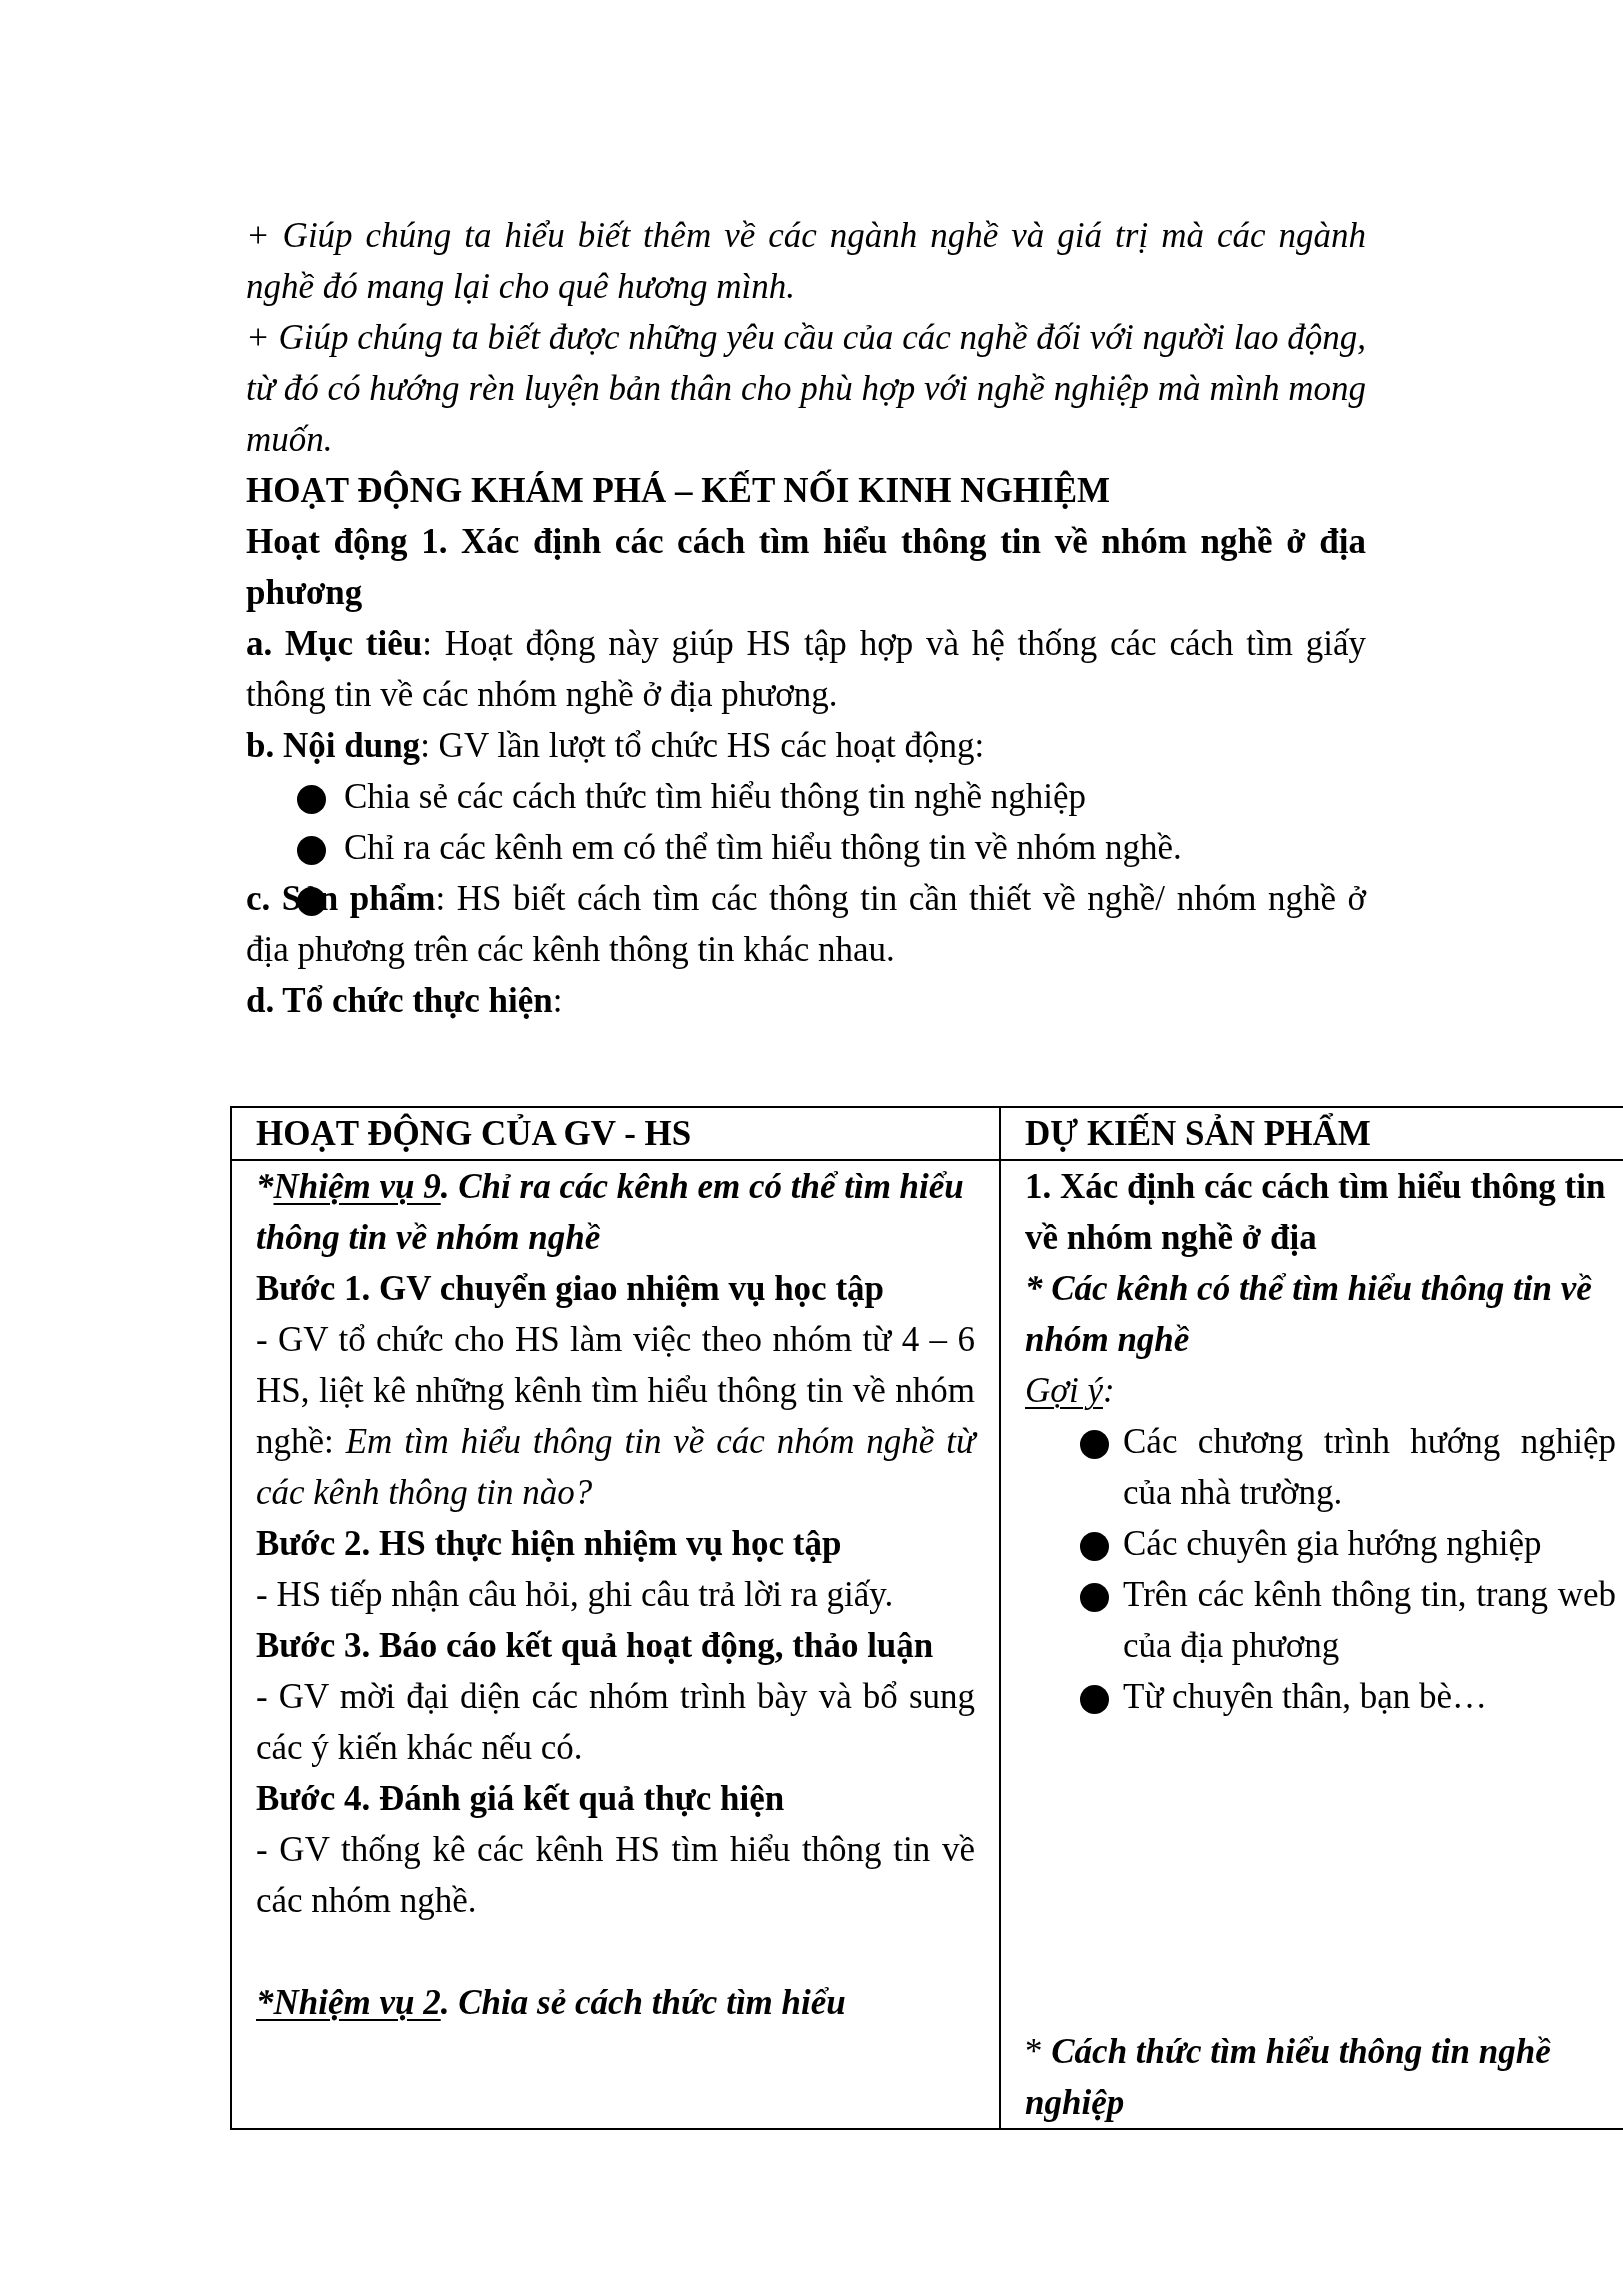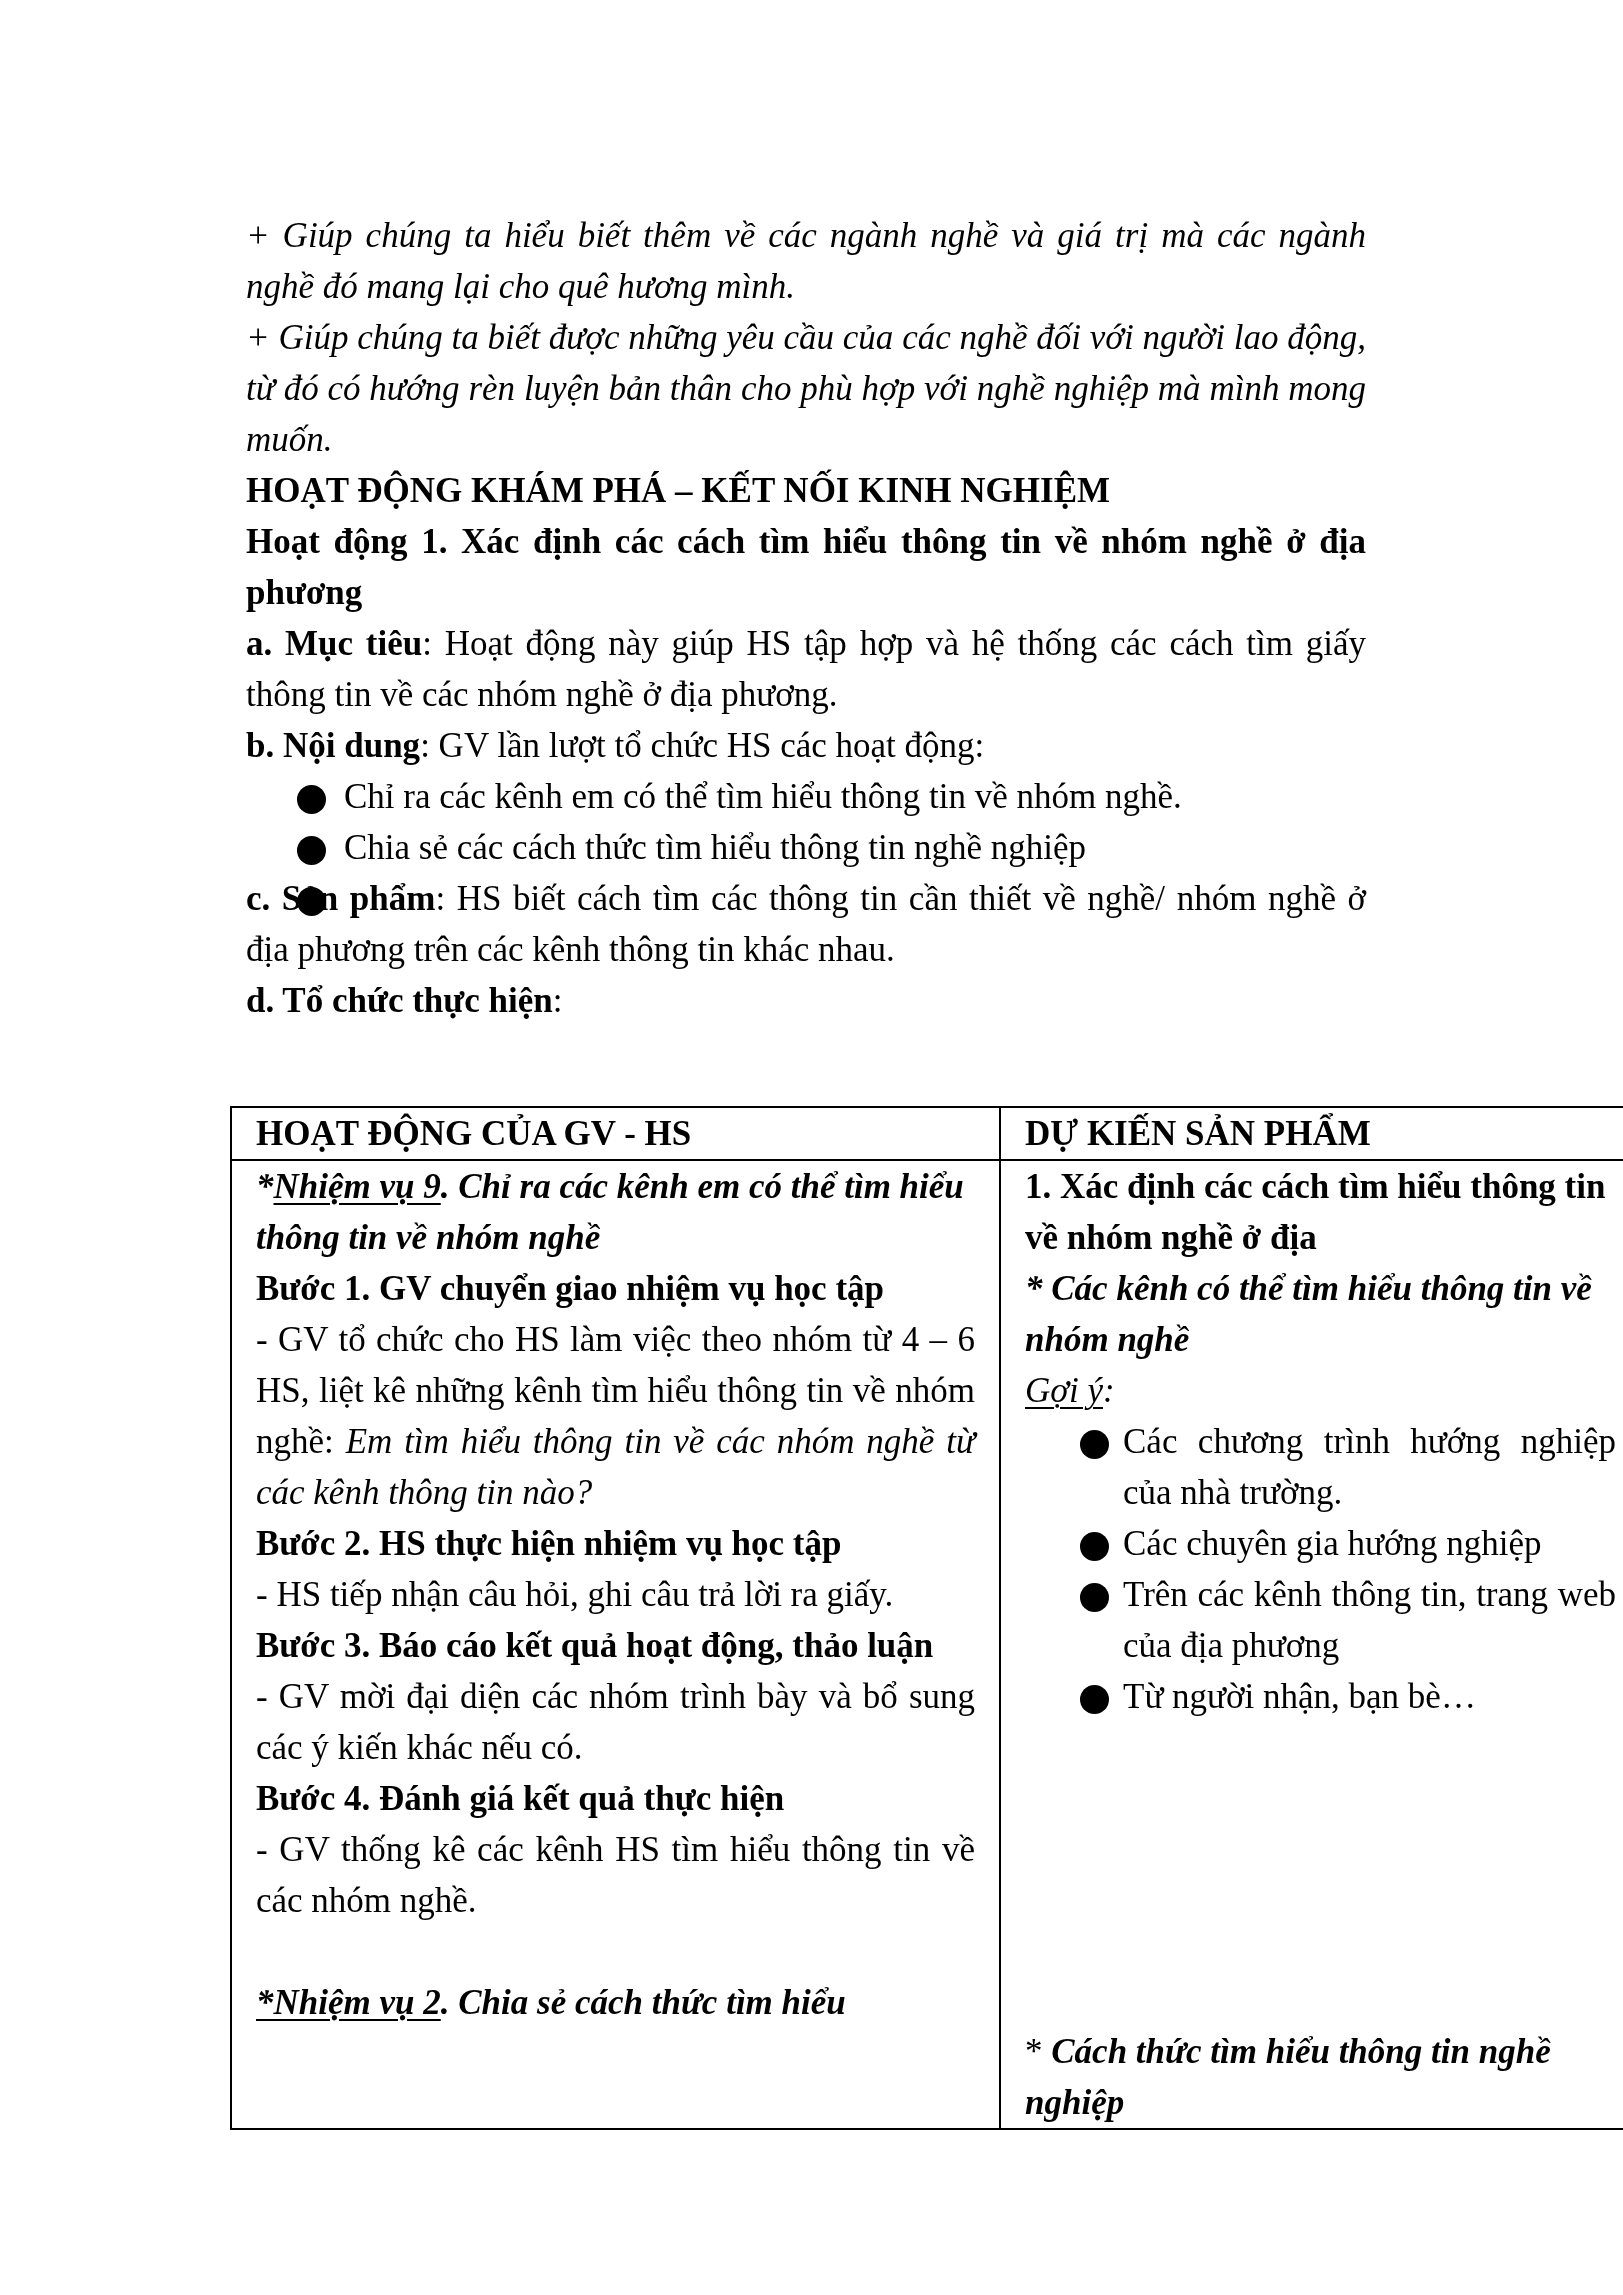--- a/index.html
+++ b/index.html
@@ -38,22 +38,22 @@
 <body>
 
 <div class="page">
   <p class="it just">+ Giúp chúng ta hiểu biết thêm về các ngành nghề và giá trị mà các ngành nghề đó mang lại cho quê hương mình.</p>
   <p class="it just">+ Giúp chúng ta biết được những yêu cầu của các nghề đối với người lao động, từ đó có hướng rèn luyện bản thân cho phù hợp với nghề nghiệp mà mình mong muốn.</p>
   <p class="b">HOẠT ĐỘNG KHÁM PHÁ – KẾT NỐI KINH NGHIỆM</p>
   <p class="b just">Hoạt động 1. Xác định các cách tìm hiểu thông tin về nhóm nghề ở địa phương</p>
   <p class="just"><span class="b">a. Mục tiêu</span><span>: Hoạt động này giúp HS  tập hợp và hệ thống các cách tìm giấy thông tin về các nhóm nghề ở địa phương.</span></p>
   <p><span class="b">b. Nội dung</span><span>: GV lần lượt tổ chức HS các hoạt động:</span></p>
   <ul class="blist">
+    <li><span class="dot"></span><span>Chia sẻ các cách thức tìm hiểu thông tin nghề nghiệp</span></li>
     <li><span class="dot"></span><span>Chỉ ra các kênh em có thể tìm hiểu thông tin về nhóm nghề.</span></li>
-    <li><span class="dot"></span><span>Chia sẻ các cách thức tìm hiểu thông tin nghề nghiệp</span></li>
     <li><span class="dot"></span></li>
   </ul>
   <p class="just"><span class="b">c. Sản phẩm</span><span>: HS biết cách tìm các thông tin cần thiết về nghề/ nhóm nghề ở địa phương trên các kênh thông tin khác nhau.</span></p>
   <p><span class="b">d. Tổ chức thực hiện</span><span>:</span></p>
 </div>
 
 <table class="act">
   <tbody>
       <tr class="hdr">
     <td class="c1 b">HOẠT ĐỘNG CỦA GV - HS</td>
@@ -74,21 +74,21 @@
       <p class="b it just"><span class="u">*Nhiệm vụ 2</span><span>. Chia sẻ cách thức tìm hiểu</span></p>
     </td>
     <td class="c2">
       <p class="b">1. Xác định các cách tìm hiểu thông tin về nhóm nghề ở địa</p>
       <p class="b it">* Các kênh có thể tìm hiểu thông tin về nhóm nghề</p>
       <p class="it"><span class="u">Gợi ý</span><span>:</span></p>
       <ul class="blist rblist">
         <li><span class="dot"></span><span>Các chương trình hướng nghiệp của nhà trường.</span></li>
         <li><span class="dot"></span><span>Các chuyên gia hướng nghiệp</span></li>
         <li><span class="dot"></span><span>Trên các kênh thông tin, trang web của địa phương</span></li>
-        <li><span class="dot"></span><span>Từ người nhận, bạn bè…</span></li>
+        <li><span class="dot"></span><span>Từ chuyên thân, bạn bè…</span></li>
       </ul>
       <div style="height:304px"></div>
       <p><span>* </span><span class="b it">Cách thức tìm hiểu thông tin nghề nghiệp</span></p>
     </td>
   </tr>
 </tbody>
   </table>
 
 
 </body></html>

